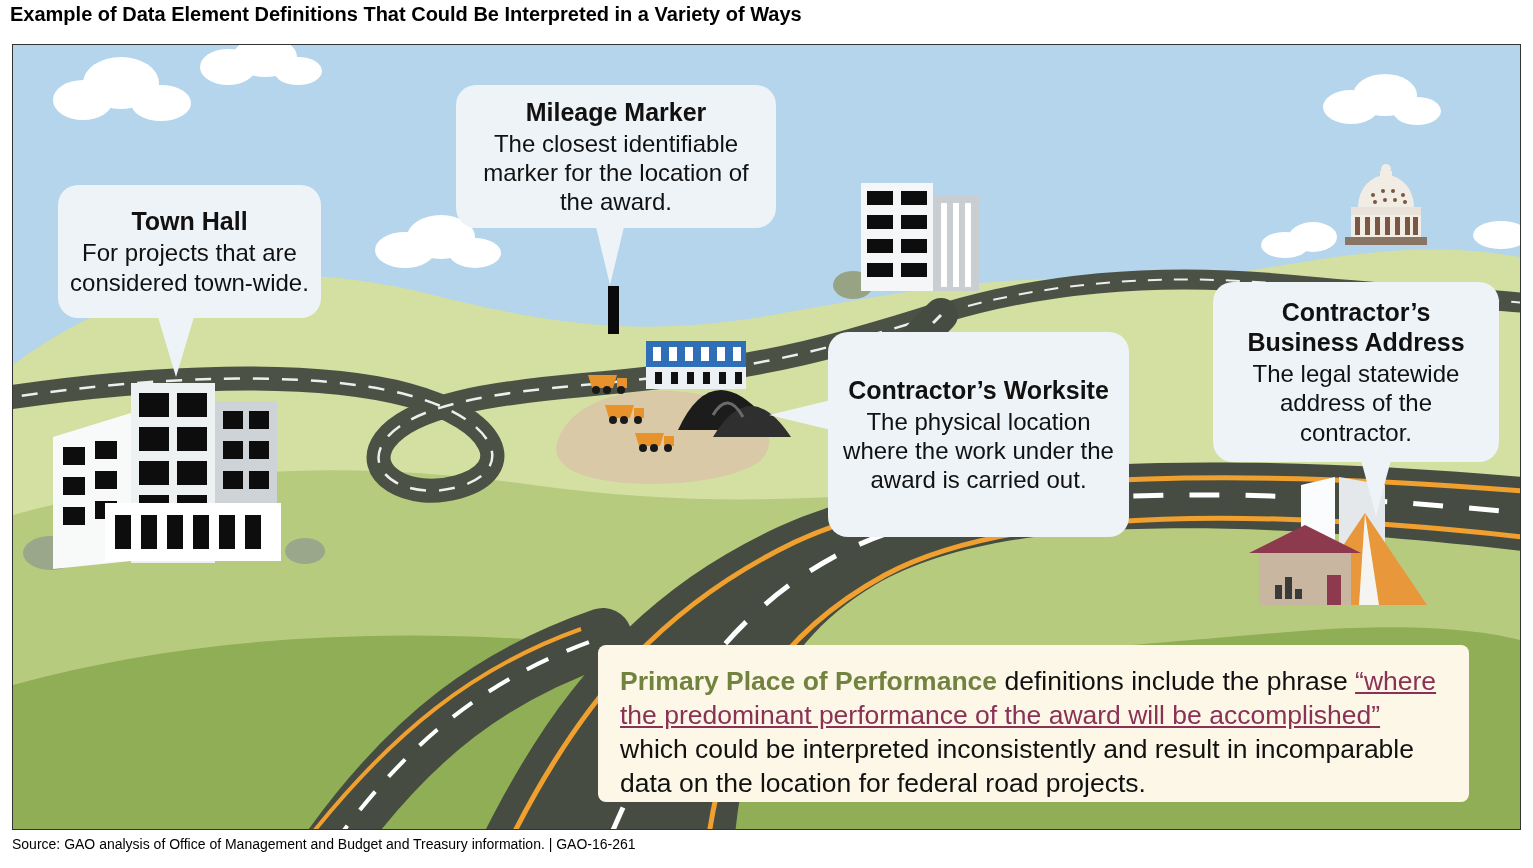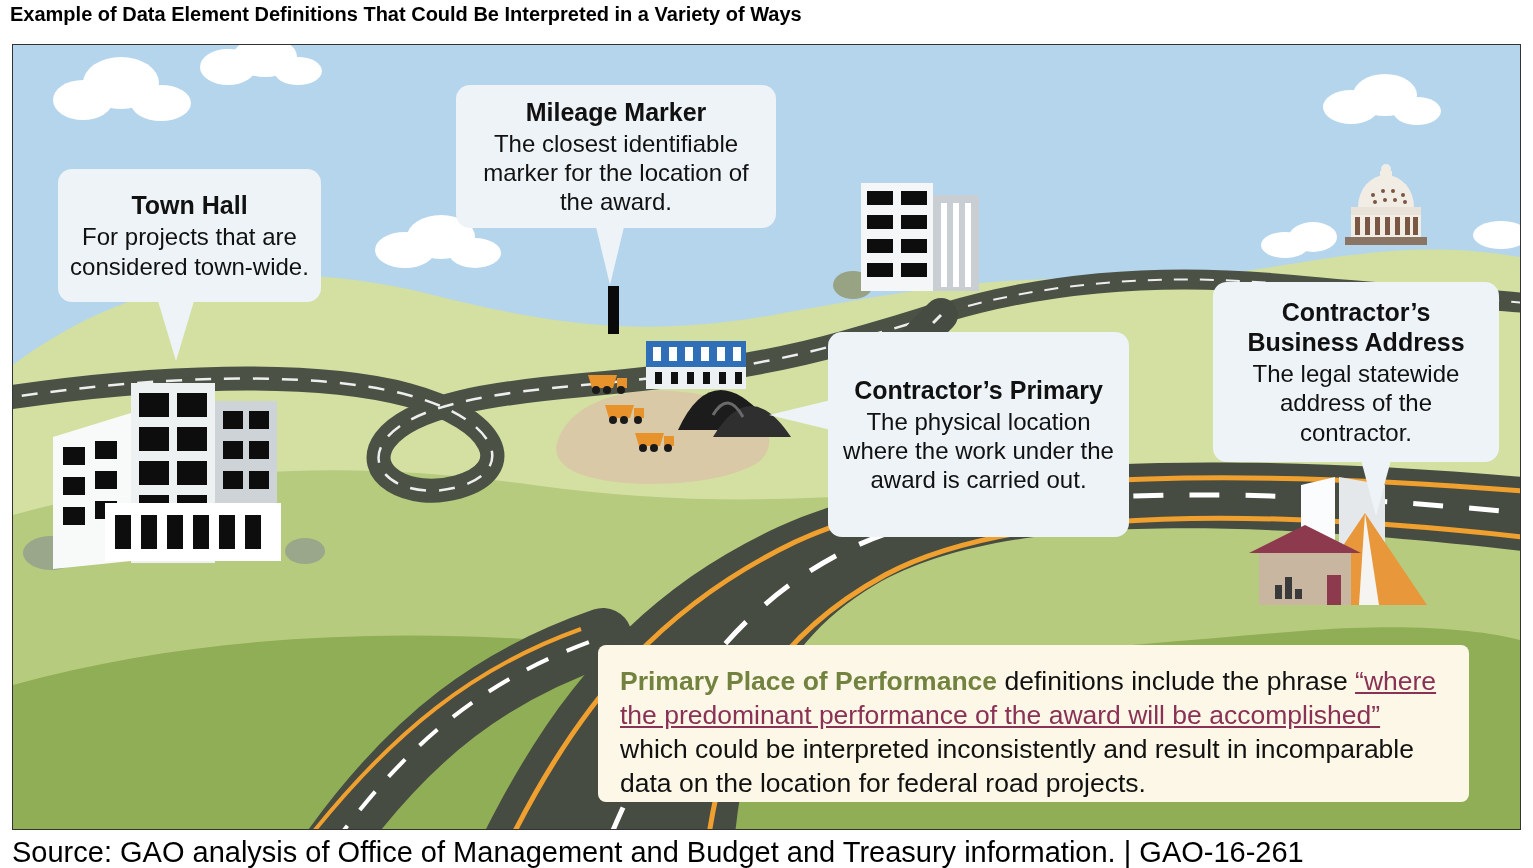--- a/index.html
+++ b/index.html
@@ -3,47 +3,47 @@
 <meta charset="utf-8">
 <style>
   html,body{margin:0;padding:0;background:#fff;font-family:"Liberation Sans",sans-serif;}
   body{width:1533px;height:868px;position:relative;overflow:hidden;}
 
   .page-title{position:absolute;left:10px;top:0px;width:1500px;font-size:20px;font-weight:bold;color:#000;margin:0;line-height:1.4;}
 
   .scene{position:absolute;left:12px;top:44px;width:1507px;height:784px;border:1px solid #333;background:#b4d5ec;overflow:hidden;}
   .scene svg{position:absolute;left:0;top:0;}
 
-  .callout{position:absolute;background:#edf3f7;border-radius:14px;text-align:center;color:#111;
+  .callout{position:absolute;background:#edf3f7;border-radius:20px;text-align:center;color:#111;
            box-sizing:border-box;display:flex;flex-direction:column;justify-content:center;z-index:5;}
   .callout h3{font-size:25px;font-weight:bold;margin:0 0 2px 0;line-height:1.2;}
   .callout p{font-size:24px;margin:0;line-height:1.22;}
   .tail{position:absolute;width:0;height:0;}
 
-  .co-townhall{left:45px;top:124px;width:263px;height:133px;padding:8px;}
+  .co-townhall{left:45px;top:140px;width:263px;height:133px;padding:8px;}
   .tail-townhall{top:99%;left:100px;border-left:18px solid transparent;border-right:18px solid transparent;border-top:60px solid #edf3f7;}
 
   .co-mileage{left:443px;top:40px;width:320px;height:143px;padding:8px;}
   .tail-mileage{top:99%;left:140px;border-left:14px solid transparent;border-right:14px solid transparent;border-top:58px solid #edf3f7;}
 
   .co-capitol{left:1010px;top:83px;width:250px;height:130px;padding:8px;}
   .tail-capitol{left:99%;top:28px;border-top:13px solid transparent;border-bottom:13px solid transparent;border-left:58px solid #edf3f7;}
 
   .co-worksite{left:815px;top:287px;width:301px;height:205px;padding:10px;}
   .tail-worksite{right:99%;top:68px;border-top:15px solid transparent;border-bottom:15px solid transparent;border-right:62px solid #edf3f7;}
 
   .co-business{left:1200px;top:237px;width:286px;height:180px;padding:10px;}
   .tail-business{top:99%;left:148px;border-left:15px solid transparent;border-right:15px solid transparent;border-top:56px solid #edf3f7;}
 
   .note-box{position:absolute;left:585px;top:600px;width:871px;height:157px;background:#fcf7e6;border-radius:8px;
             box-sizing:border-box;padding:20px 22px;font-size:26.5px;line-height:1.28;color:#111;z-index:6;text-align:left;}
   .note-lead{color:#72823f;font-weight:bold;}
   .note-quote{color:#8a3156;text-decoration:underline;}
 
-  .source-line{position:absolute;left:12px;top:836px;font-size:29px;color:#000;}
+  .source-line{position:absolute;left:12px;top:836px;font-size:14px;color:#000;}
 </style>
 </head>
 <body>
 
 <h1 class="page-title">Example of Data Element Definitions That Could Be Interpreted in a Variety of Ways</h1>
 
 <div class="scene">
 
   <svg width="1507" height="784" viewBox="0 0 1507 784">
 
@@ -271,21 +271,21 @@
   </div>
 
   <div class="callout co-mileage">
     <h3>Mileage Marker</h3>
     <p>The closest identifiable marker for the location of the award.</p>
     <div class="tail tail-mileage"></div>
   </div>
 
 
   <div class="callout co-worksite">
-    <h3>Contractor’s Primary</h3>
+    <h3>Contractor’s Worksite</h3>
     <p>The physical location where the work under the award is carried out.</p>
     <div class="tail tail-worksite"></div>
   </div>
 
   <div class="callout co-business">
     <h3>Contractor’s Business Address</h3>
     <p>The legal statewide address of the contractor.</p>
     <div class="tail tail-business"></div>
   </div>
 

